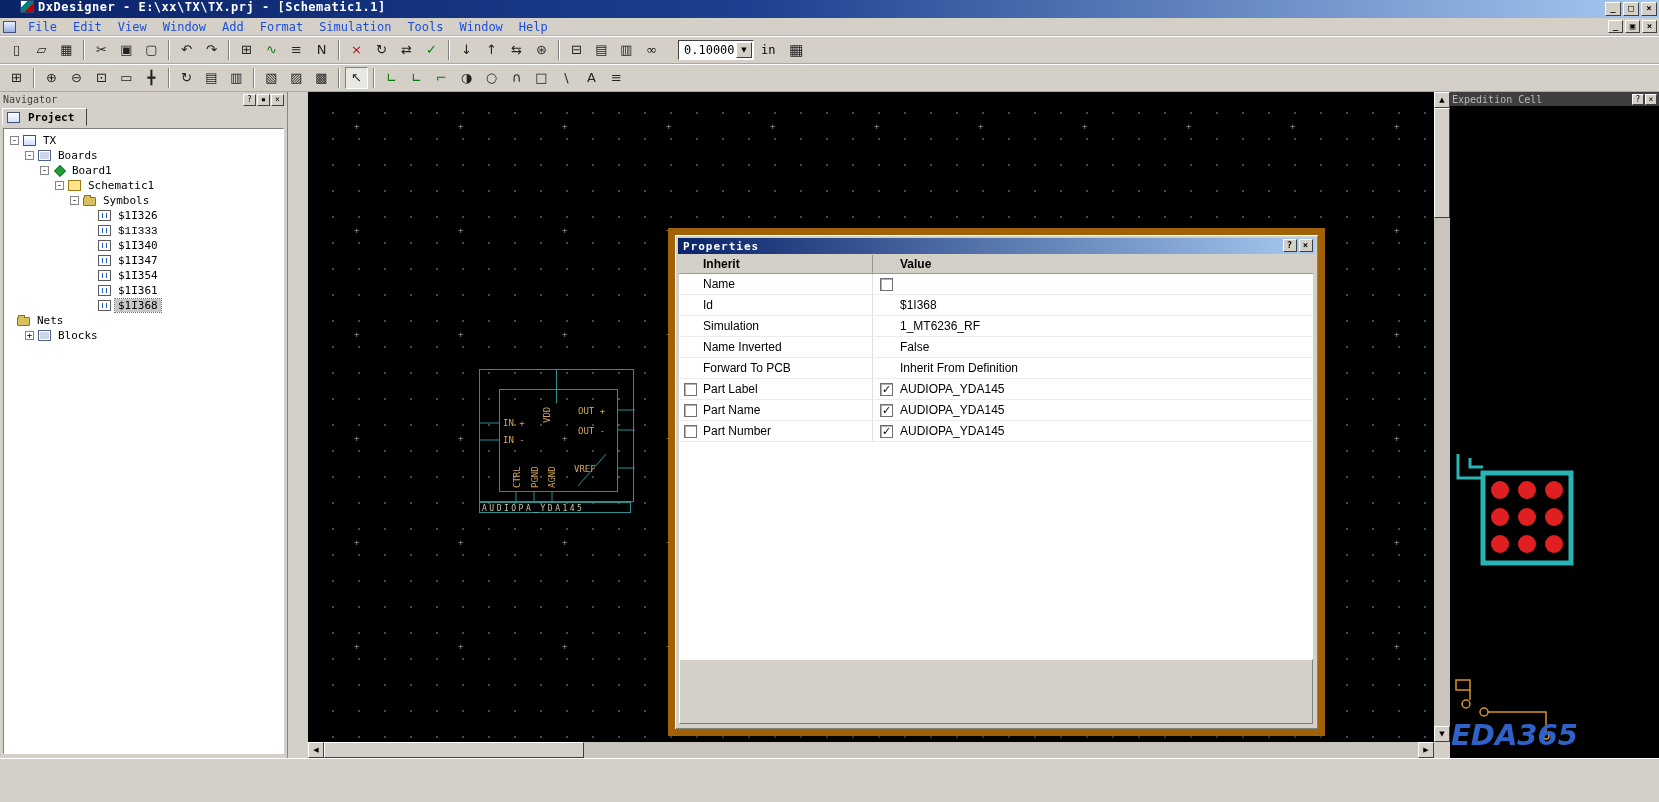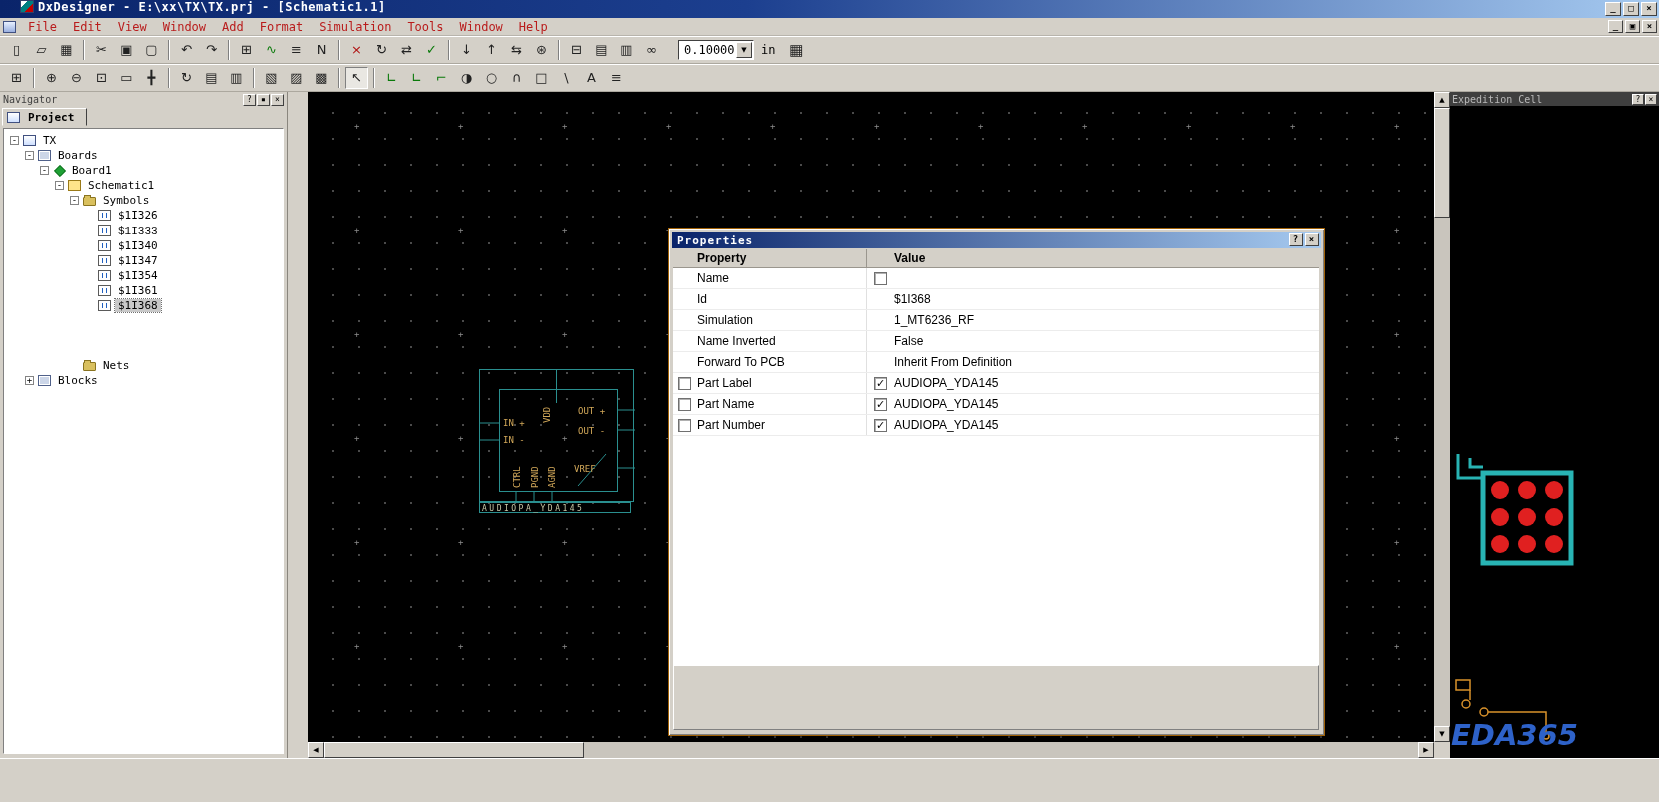--- a/index.html
+++ b/index.html
@@ -17,21 +17,21 @@
   .win-controls{position:absolute;right:2px;top:2px;display:flex}
   .winbtn{width:16px;height:14px;margin-left:2px;background:#d4d0c8;color:#000;
     border:1px solid;border-color:#fff #404040 #404040 #fff;font-size:9px;line-height:11px;text-align:center;font-weight:bold}
 
   
   .menubar{position:absolute;left:0;top:18px;width:100%;height:18px;background:#d4d0c8;
     display:flex;align-items:center;font-size:12px;border-bottom:1px solid #b8b4ac}
   .mdi-icon{width:13px;height:12px;margin:0 4px 0 3px;flex:none;
     background:linear-gradient(#e8f0ff,#9ab0e0);border:1px solid #405080}
   .menu-items{display:flex;align-items:center}
-  .menu-item{padding:1px 8px;white-space:nowrap;color:#b91c1c}
+  .menu-item{padding:1px 8px;white-space:nowrap;color:#1d4ed8}
   .mdi-controls{position:absolute;right:2px;top:2px;display:flex}
   .mdi-controls .winbtn{width:15px;height:13px}
 
   
   .toolbar{position:absolute;left:0;width:100%;height:28px;background:#d4d0c8;
     display:flex;align-items:center;padding-left:4px;box-shadow:inset 0 1px 0 #ffffff;border-bottom:1px solid #aca89f}
   #toolbar1{top:36px}
   #toolbar2{top:64px}
   .ticons{display:flex;align-items:center}
   .tbtn{width:23px;height:22px;margin:0 1px;display:flex;align-items:center;justify-content:center;
@@ -99,21 +99,21 @@
   .rp-header{position:absolute;left:0;top:0;width:100%;height:14px;background:#3f3f3f;
     display:flex;align-items:center;padding:0 2px;font-size:10px;color:#b8b8b8}
   .rp-title{flex:1;white-space:nowrap;overflow:hidden}
   .rp-btn{width:12px;height:11px;margin-left:1px;background:#d4d0c8;color:#000;text-align:center;line-height:10px;font-size:8px;
     border:1px solid;border-color:#fff #404040 #404040 #fff;flex:none}
   .rp-logo{position:absolute;left:1px;bottom:6px;font-family:"DejaVu Sans",sans-serif;
     font-weight:bold;font-style:italic;font-size:29px;color:#2e62c9;letter-spacing:0px}
 
   
   .dialog{position:absolute;left:668px;top:228px;width:657px;height:508px;background:#d4d0c8;z-index:10;
-    border:1px solid #a16207;box-shadow:inset 1px 1px 0 #ffffff,inset -1px -1px 0 #808080,2px 2px 4px rgba(0,0,0,.5)}
+    border:7px solid #a16207;box-shadow:inset 1px 1px 0 #ffffff,inset -1px -1px 0 #808080,2px 2px 4px rgba(0,0,0,.5)}
   .dialog-titlebar{position:absolute;left:3px;top:3px;right:3px;height:16px;
     background:linear-gradient(90deg,#0a246a,#a6caf0);display:flex;align-items:center;
     padding-left:5px;color:#fff;font-size:11px;font-weight:bold;letter-spacing:1px}
   .dbtns{position:absolute;right:2px;top:1px;display:flex}
   .dbtn{width:14px;height:13px;margin-left:2px;background:#d4d0c8;color:#000;
     border:1px solid;border-color:#fff #404040 #404040 #fff;font-size:9px;line-height:11px;text-align:center;font-weight:bold}
   .dialog-list{position:absolute;left:4px;right:5px;top:20px;height:421px;background:#fff;
     font-family:"Liberation Sans",sans-serif}
   .list-header{height:19px;display:flex;background:#d4d0c8;border-bottom:1px solid #9a968e;
     font-weight:bold;font-size:12px}
@@ -308,21 +308,21 @@
         <div class="tree-row" style="padding-left: 81px;">
           <span class="exp-spacer"></span>
           <span class="ti ti-symbol"></span>
           <span class="tree-label">$1I361</span>
         </div>
         <div class="tree-row" style="padding-left: 81px;">
           <span class="exp-spacer"></span>
           <span class="ti ti-symbol"></span>
           <span class="tree-label selected">$1I368</span>
         </div>
-        <div class="tree-row" style="padding-left: 66px; margin-top: 45px;">
+        <div class="tree-row" style="">
           <span class="exp-spacer"></span>
           <span class="ti ti-folder"></span>
           <span class="tree-label">Nets</span>
         </div>
         <div class="tree-row" style="padding-left: 21px;">
           <span class="expbox">+</span>
           <span class="ti ti-boards"></span>
           <span class="tree-label">Blocks</span>
         </div>
       </div>
@@ -474,21 +474,21 @@
   <div class="dialog">
     <div class="dialog-titlebar">
       <span>Properties</span>
       <div class="dbtns">
         <div class="dbtn">?</div>
         <div class="dbtn">×</div>
       </div>
     </div>
     <div class="dialog-list">
       <div class="list-header">
-        <div class="lh-left">Property</div>
+        <div class="lh-left">Inherit</div>
         <div class="lh-right">Value</div>
       </div>
       <div id="prop-rows">
           <div class="prop-row">
             <div class="pr-left">
               <span>Name</span>
             </div>
             <div class="pr-right">
               <span class="cb"></span>
             </div>

